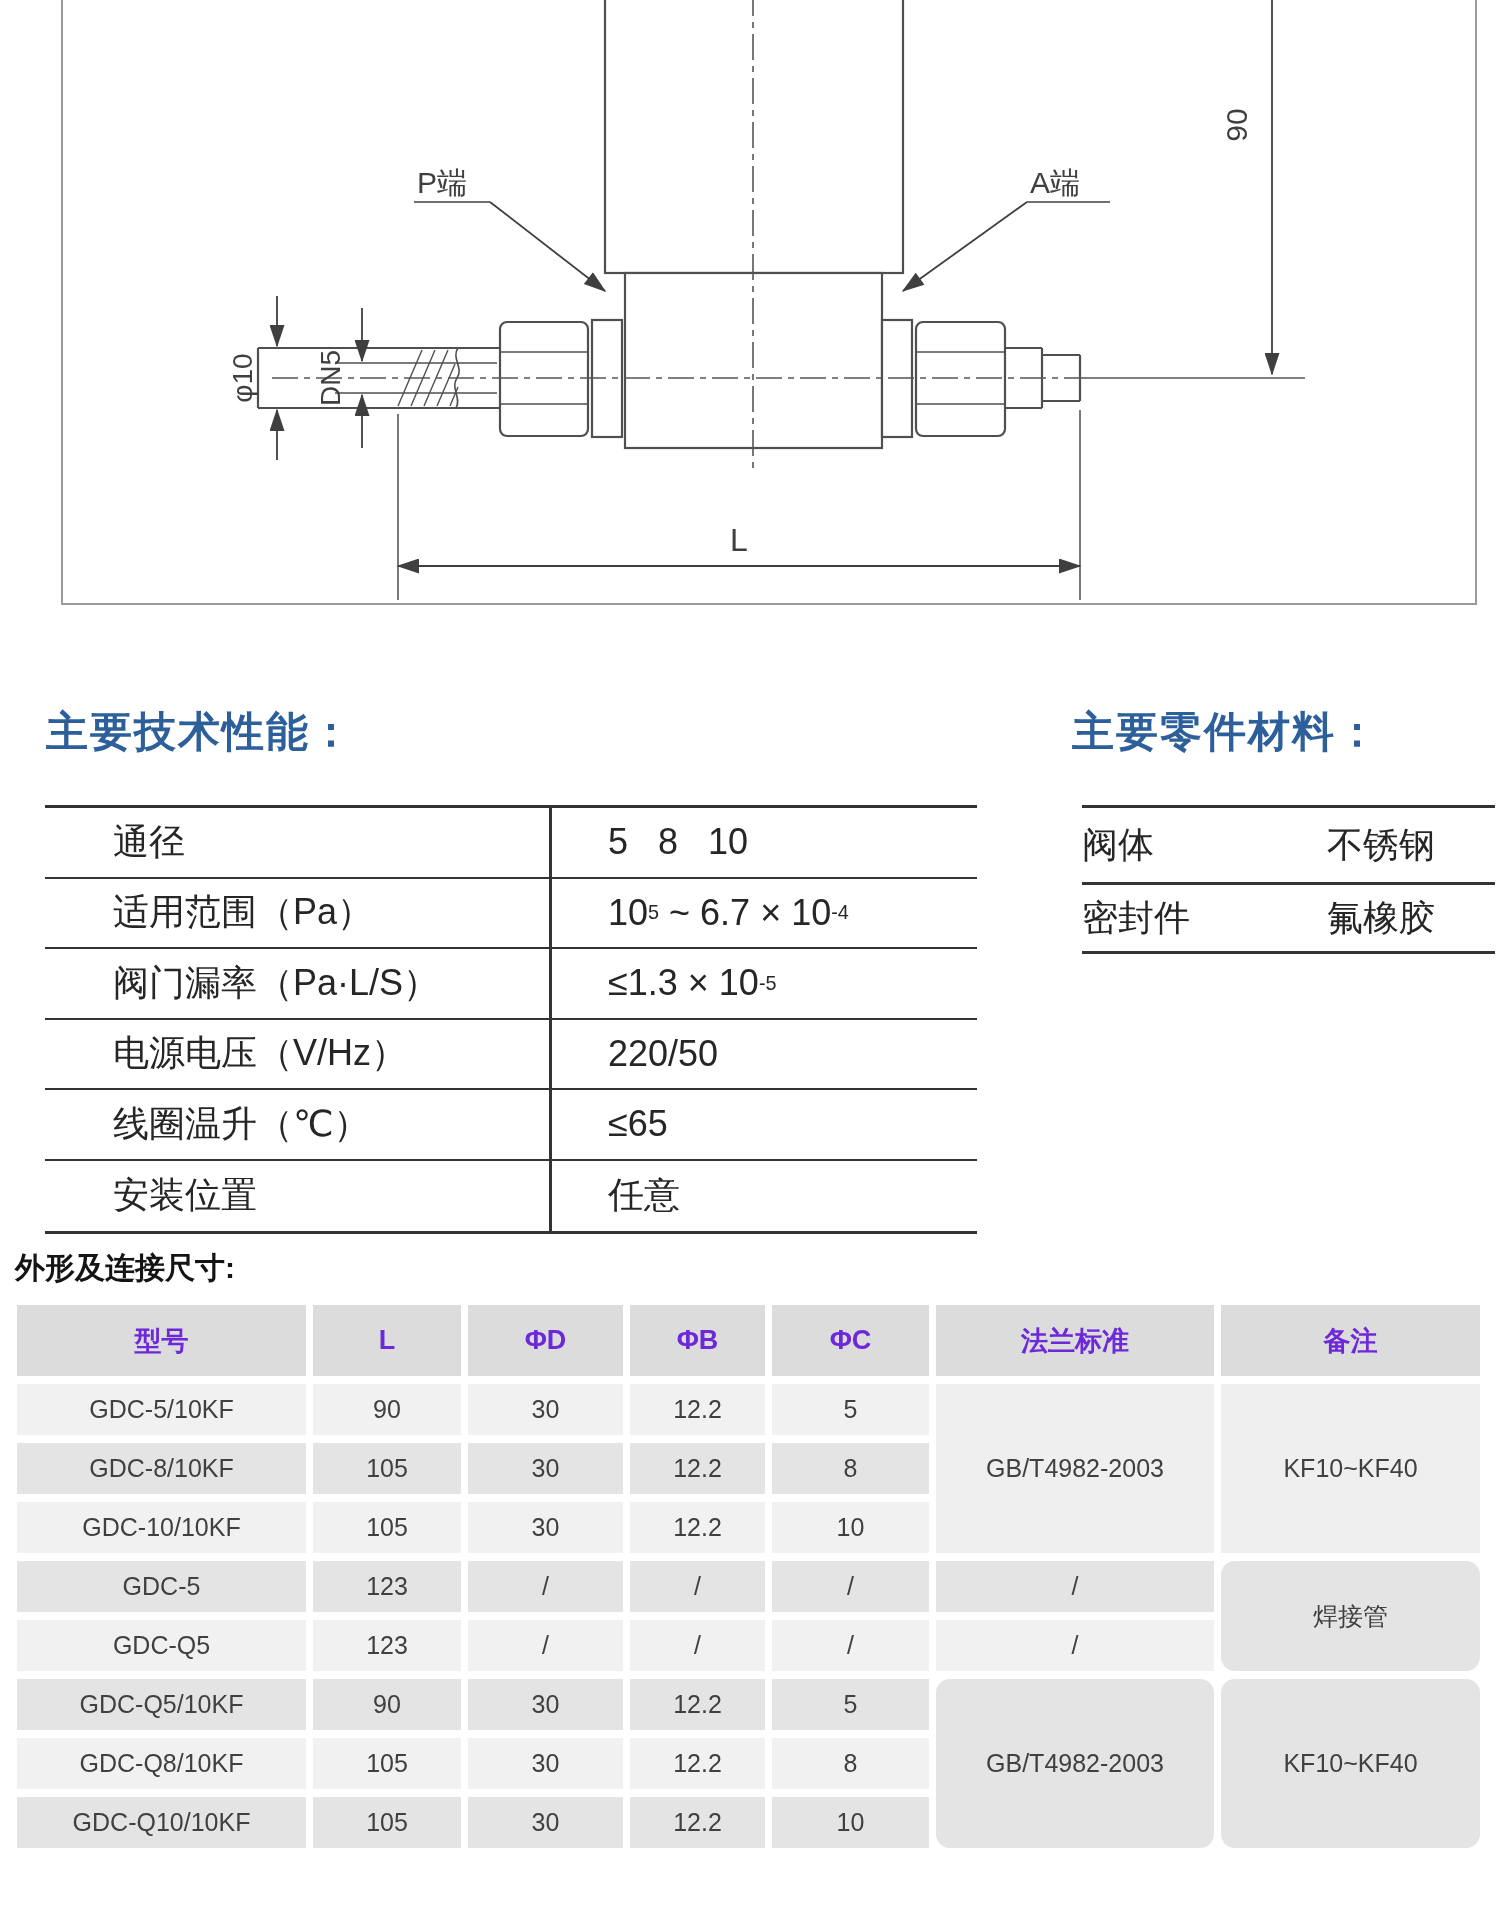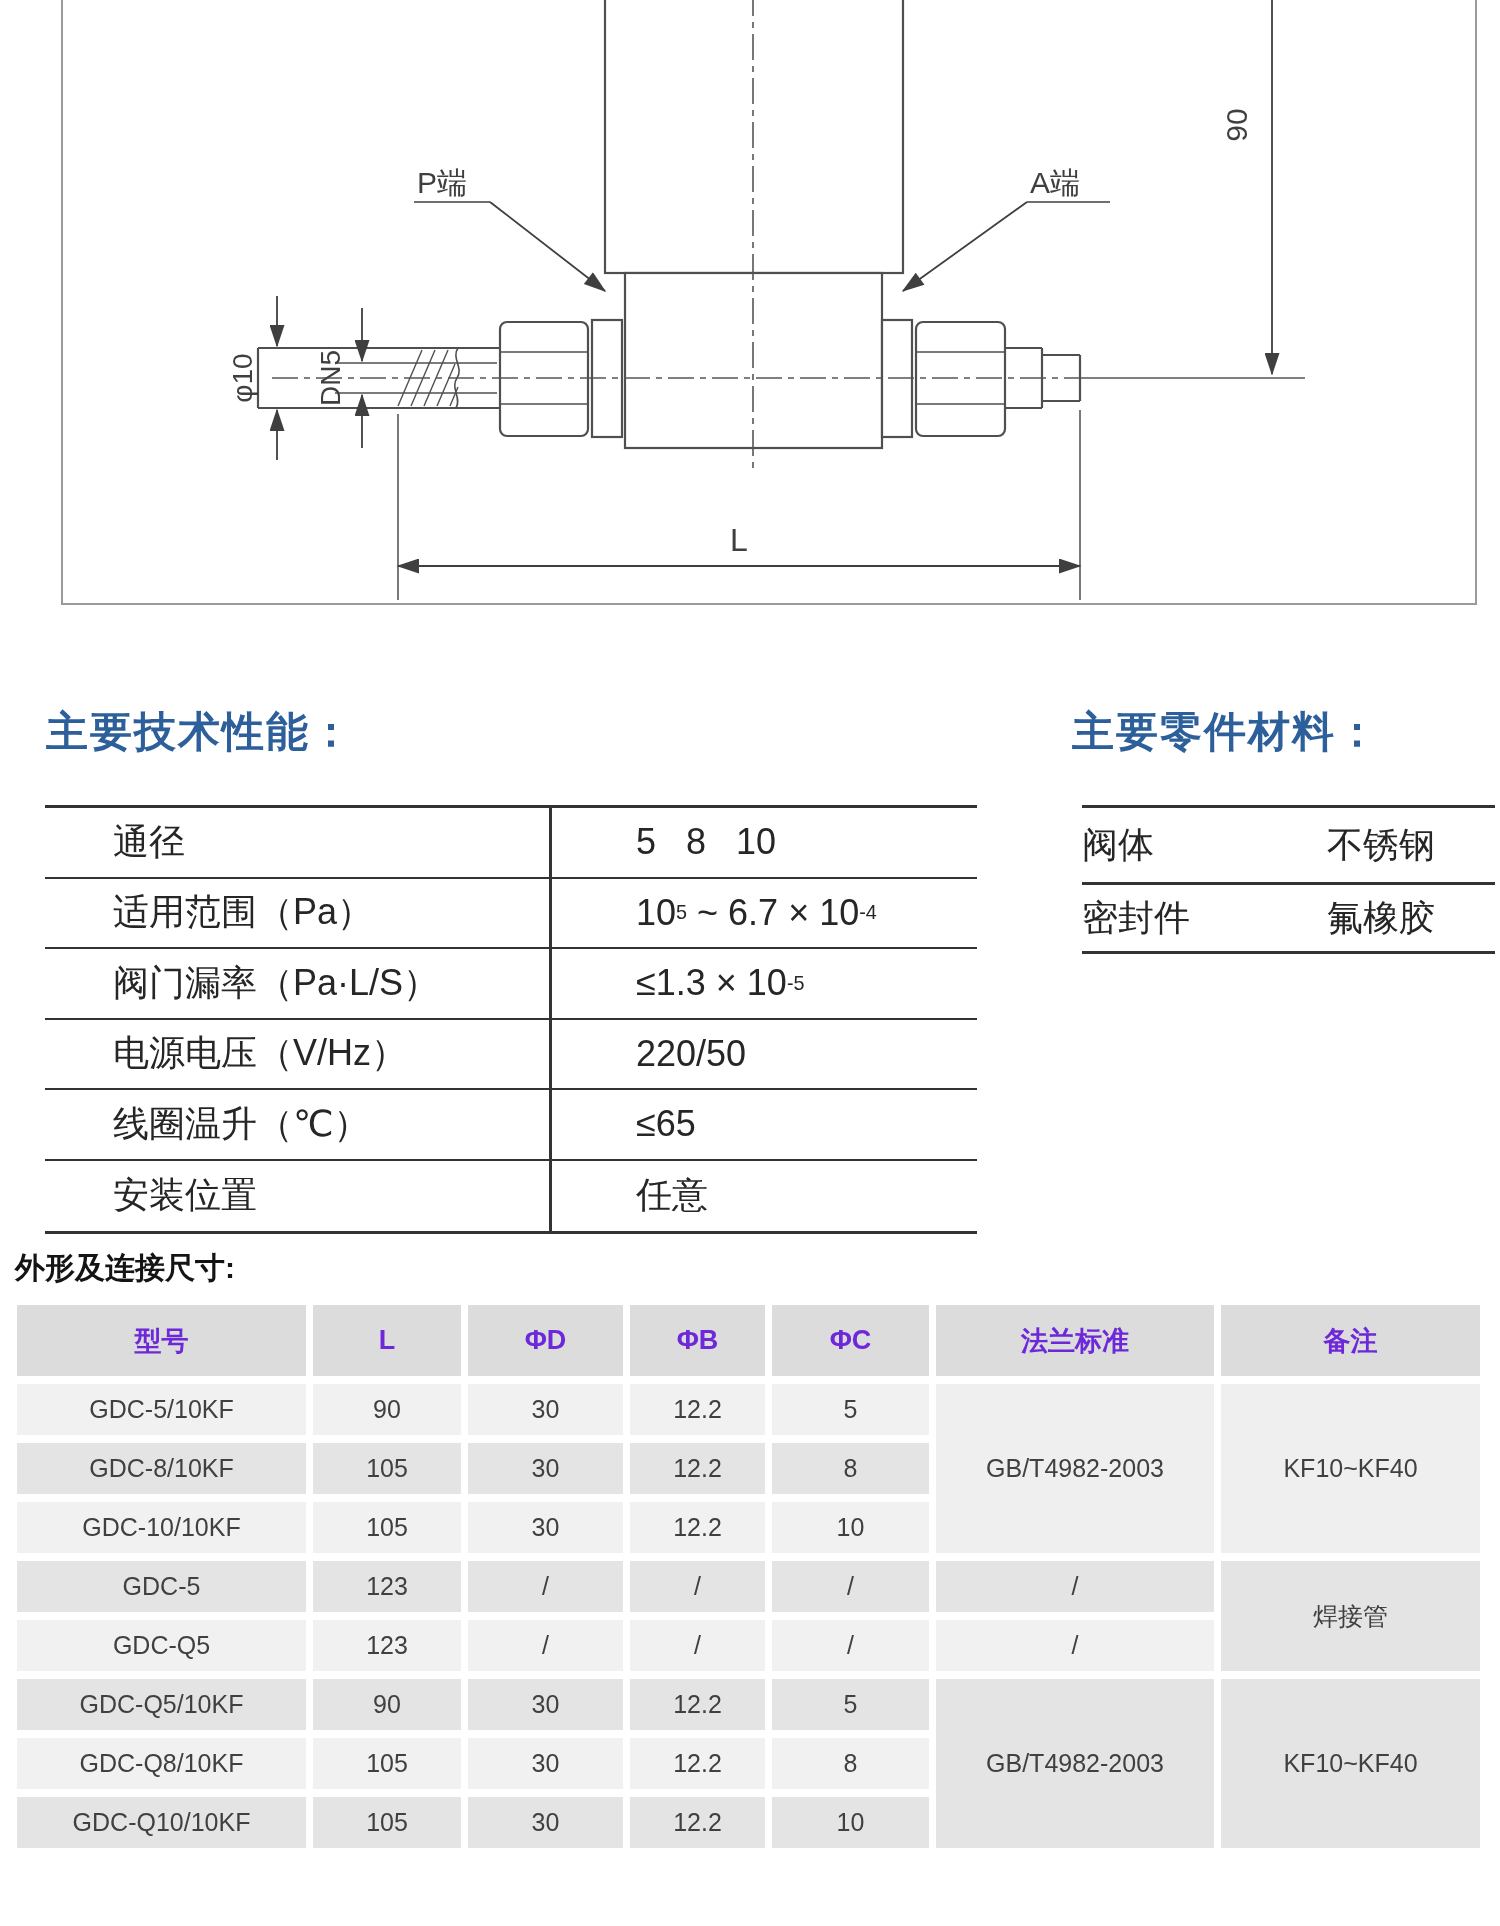--- a/index.html
+++ b/index.html
@@ -16,21 +16,21 @@
   .mat-heading{left:1072px;top:704px;}
 
   
   .spec-table{position:absolute;left:45px;top:805px;width:932px;
               border-top:3px solid #333;border-bottom:3px solid #333;}
   .spec-row{display:flex;height:70.5px;border-bottom:2px solid #333;box-sizing:border-box;}
   .spec-row:last-child{border-bottom:none;}
   .spec-label{width:507px;box-sizing:border-box;border-right:3px solid #333;
               display:flex;align-items:center;padding-left:68px;
               font-size:36px;color:#262626;}
-  .spec-value{flex:1;display:flex;align-items:center;padding-left:84px;
+  .spec-value{flex:1;display:flex;align-items:center;padding-left:56px;
               font-size:36px;color:#262626;}
   .spec-value span,.spec-value sup{white-space:pre;}
   sup{font-size:0.55em;}
 
   
   .mat-table{position:absolute;left:1072px;top:805px;width:413px;
              border-top:3px solid #333;border-bottom:3px solid #333;margin-left:10px;}
   .mat-row{display:flex;height:77px;border-bottom:3px solid #333;box-sizing:border-box;}
   .mat-row:last-child{height:66px;border-bottom:none;}
   .mat-label{width:245px;display:flex;align-items:center;font-size:36px;color:#262626;}
@@ -42,21 +42,21 @@
   
   table.dims-table{position:absolute;left:10px;top:1297px;width:1477px;
                    border-collapse:separate;border-spacing:7px 8px;table-layout:fixed;}
   table.dims-table th{height:69px;background:var(--hdr,#dcdcdc);font-weight:bold;
                       font-size:27px;color:#6d28d9;text-align:center;vertical-align:middle;}
   table.dims-table td{height:49px;font-size:25px;color:#404040;
                       text-align:center;vertical-align:middle;}
   tr.lt td{background:var(--rowlt,#f1f1f1);}
   tr.dk td{background:var(--rowdk,#e4e4e4);}
   td.mlt{background:#efefef !important;}
-  td.mdk{background:#e4e4e4 !important;}
+  td.mdk{background:#e4e4e4 !important;border-radius:14px;}
 </style>
 </head>
 <body>
 
 <div class="page">
 
   <svg class="drawing" viewBox="0 0 1500 610">
     <defs>
       <marker id="arr" viewBox="0 0 12 8" refX="11.2" refY="4" markerWidth="26" markerHeight="15" markerUnits="userSpaceOnUse" orient="auto-start-reverse">
         <path d="M0,0 L12,4 L0,8 Z" fill="#3f3f3f"></path>

